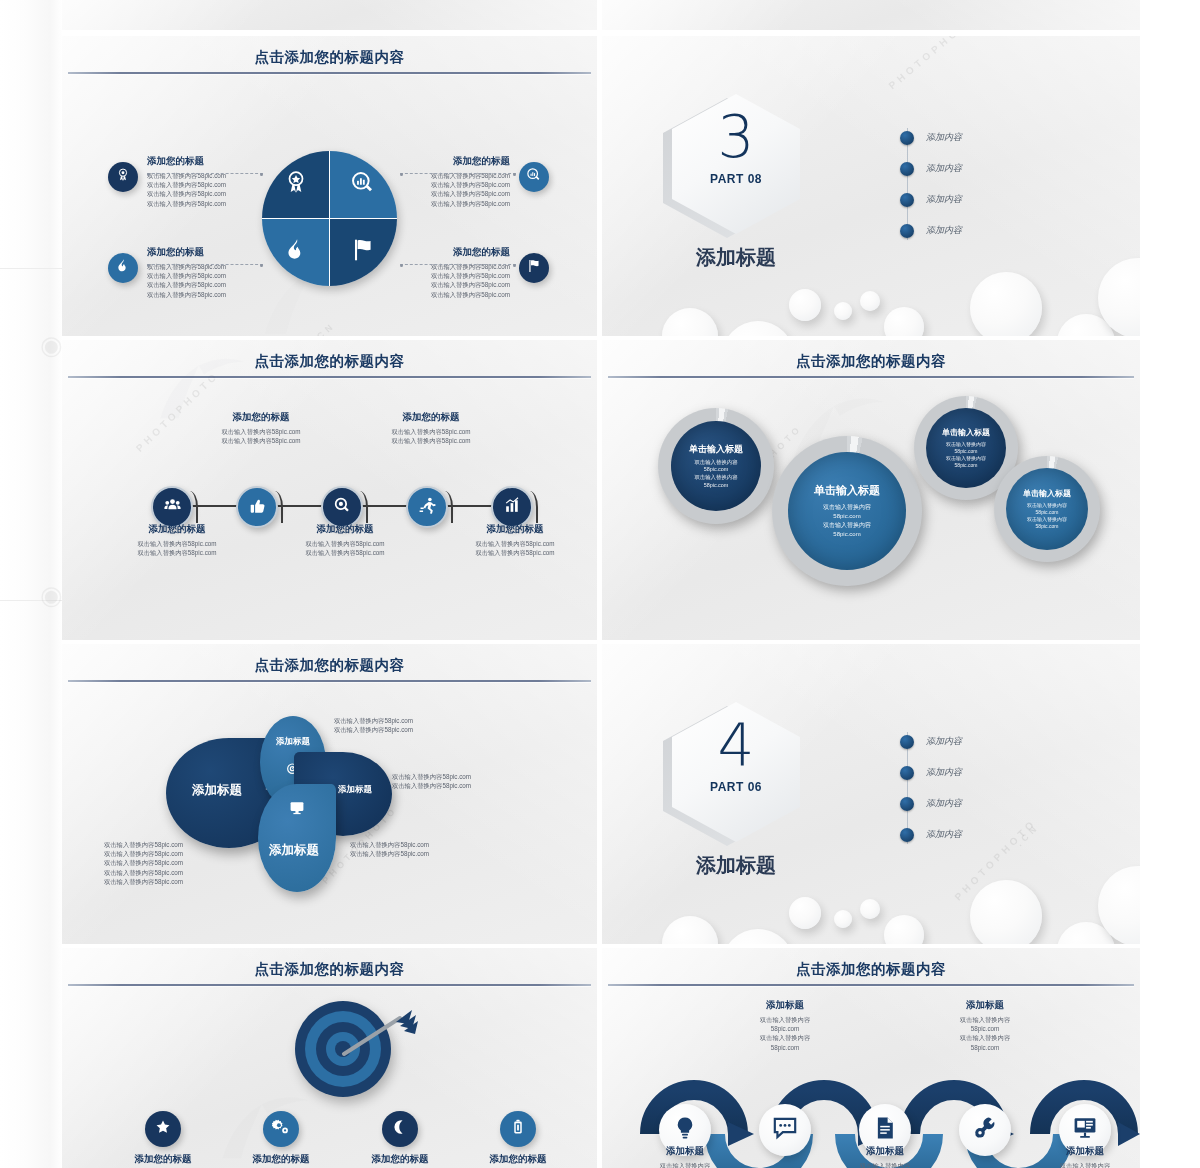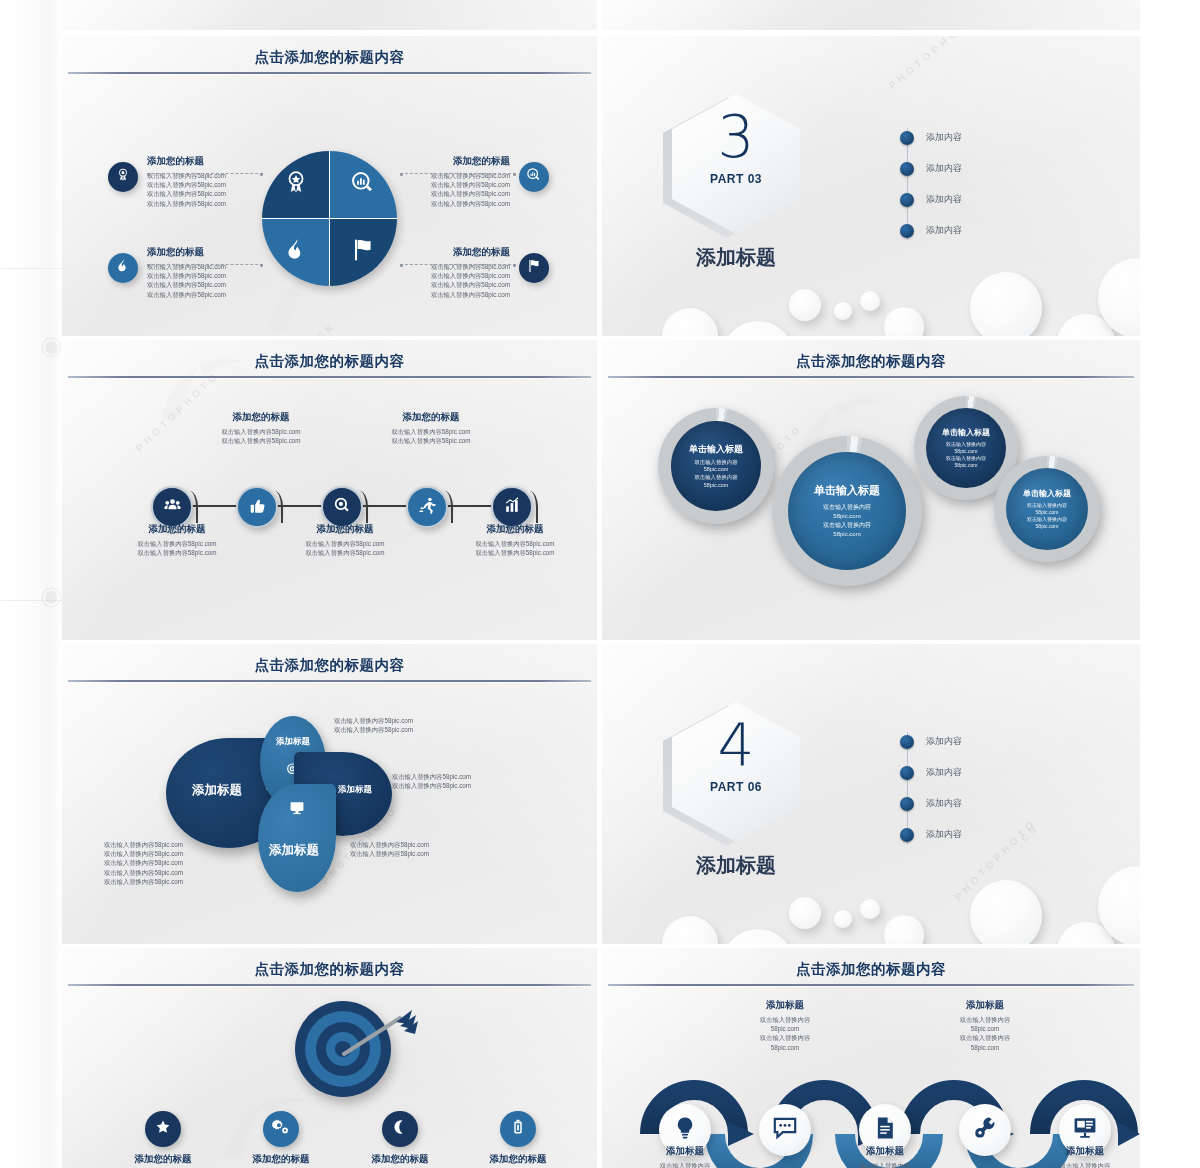--- a/index.html
+++ b/index.html
@@ -68,21 +68,21 @@
        background:linear-gradient(145deg,#ffffff 0%,#f7f8f9 45%,#e4e7ea 100%);}
   .hexshadow{position:absolute;inset:0;transform:translate(-9px,4px);
        clip-path:polygon(50% 0%,100% 25%,100% 75%,50% 100%,0% 75%,0% 25%);
        background:linear-gradient(145deg,#c9ccd0,#dfe2e5);opacity:.85;}
   .hexnum{position:absolute;left:0;right:0;top:14px;text-align:center;
        font-size:58px;line-height:58px;color:#13345c;font-family:"DejaVu Sans",sans-serif;font-weight:300;}
   .hexpart{position:absolute;left:0;right:0;top:78px;text-align:center;
        font-size:12px;font-weight:bold;color:#13345c;letter-spacing:.5px;}
   .hextitle{position:absolute;text-align:center;font-size:20px;color:#2b3b55;font-weight:bold;}
 
-  .bullets{position:absolute;}
+  .bullets{position:absolute;font-style:italic;}
   .bullets .spine{position:absolute;left:6.5px;top:6px;bottom:6px;width:1.5px;background:#b9c2cc;}
   .bullets .b{position:relative;height:31px;display:flex;align-items:center;}
   .bullets .b .dot{width:14px;height:14px;border-radius:50%;
         background:radial-gradient(circle at 35% 30%,#2f6ea8,#123457);box-shadow:0 1px 2px rgba(0,0,0,.3);z-index:2;}
   .bullets .b .lbl{margin-left:12px;font-size:9px;color:#55606e;}
 
   
   .bub{position:absolute;border-radius:50%;
       background:radial-gradient(circle at 34% 28%,#ffffff 0%,#fafafa 45%,#eceef0 100%);
       box-shadow:3px 5px 9px rgba(0,0,0,.14);}
@@ -278,21 +278,21 @@
   </div>
 
   <div class="slide" style="left:540px;top:36px;width:538px;height:300px;">
     <div class="bgwash"></div>
     <div class="wm" style="left:275px;top:10px;transform:rotate(-40deg);font-size:10px;">PHOTOPHOTO</div>
 
     <div class="hexwrap" style="left:70px;top:58px;">
       <div class="hexshadow"></div>
       <div class="hex"></div>
       <div class="hexnum">3</div>
-      <div class="hexpart">PART 03</div>
+      <div class="hexpart">PART 08</div>
     </div>
     <div class="hextitle" style="left:60px;top:208px;width:148px;">添加标题</div>
 
     <div class="bullets" style="left:298px;top:86px;width:150px;">
       <div class="spine"></div>
       <div class="b">
           <span class="dot"></span>
           <span class="lbl">添加内容</span>
         </div>
       <div class="b">

